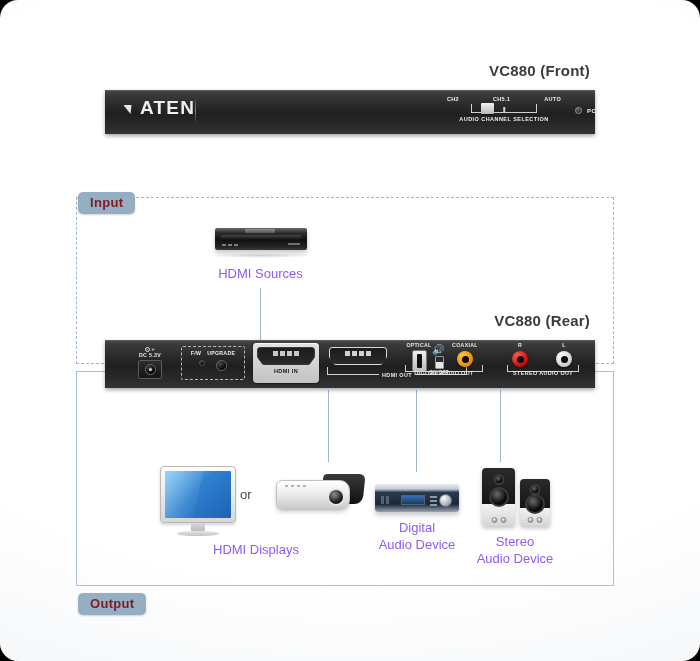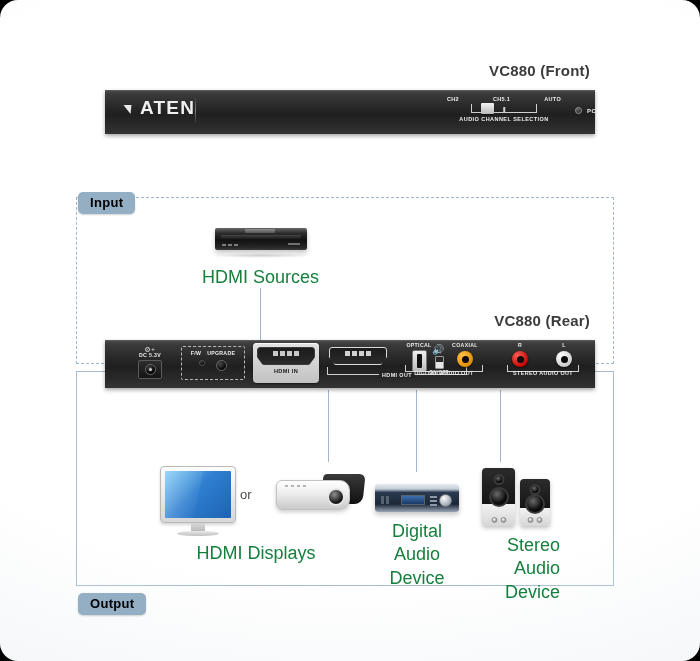--- a/index.html
+++ b/index.html
@@ -277,21 +277,21 @@
   }
   #output-zone {
     position: absolute;
     left: 76px; top: 371px; width: 538px; height: 215px;
     border: 1px solid #a8bdd2;
   }
   .zone-badge {
     position: absolute;
     padding: 3px 12px 4px;
     background: #94aec4;
-    color: #000000;
+    color: #7f1d1d;
     font-size: 13px; font-weight: bold;
     border-radius: 5px;
     letter-spacing: 0.3px;
     box-shadow: 0 1px 2px rgba(0,0,0,0.18);
     z-index: 7;
   }
   #input-badge  { left: 78px; top: 192px; }
   #output-badge { left: 78px; top: 593px; }
 
   
@@ -299,21 +299,21 @@
     position: absolute;
     width: 1.4px;
     background: #9fb6cd;
     z-index: 1;
   }
 
   
   .device { position: absolute; text-align: center; z-index: 3; }
   .device-label {
     margin-top: 8px;
-    font-size: 18px; color: #15803d; line-height: 1.3;
+    font-size: 13px; color: #8b5cf6; line-height: 1.3;
     white-space: pre-line;
   }
 
   
   #src-device { left: 188px; top: 228px; width: 145px; }
   .bluray {
     position: relative; margin: 0 auto; width: 92px; height: 22px;
     background: linear-gradient(180deg, #6a6a6a 0%, #2e2e2e 22%, #111 55%, #242424 85%, #3a3a3a 100%);
     border-radius: 2px;
     box-shadow: 0 3px 5px rgba(0,0,0,0.22);
@@ -415,21 +415,21 @@
     border-radius: 50%;
     background: radial-gradient(circle at 35% 30%, #fdfdfd, #9aa3ad 75%);
     border: 1px solid #6f7781;
   }
   .recv-btns { position:absolute; left: 55px; top: 12px; display:flex; flex-direction:column; gap:2px; }
   .recv-btns i { display:block; width:7px; height:2px; background:#8e99a6; }
   .recv-left { position:absolute; left: 6px; top: 12px; display:flex; gap:2px; }
   .recv-left i { display:block; width:3px; height:8px; background:#55626f; }
 
   
-  #stereo-device { left: 470px; top: 466px; width: 90px; text-align: right; }
+  #stereo-device { left: 470px; top: 466px; width: 90px; }
   .speakers { position: relative; margin: 0 auto; width: 70px; height: 60px; }
   .spk {
     position: absolute; bottom: 0;
     background: linear-gradient(180deg,#2b2b2b 0%, #151515 62%, #f2f2f2 62%, #d6d6d6 100%);
     border-radius: 4px 4px 3px 3px;
     box-shadow: 0 2px 4px rgba(0,0,0,0.25);
   }
   .spk-a { left: 2px; width: 33px; height: 58px; }
   .spk-b { right: 0px; width: 30px; height: 47px; }
   .driver {

